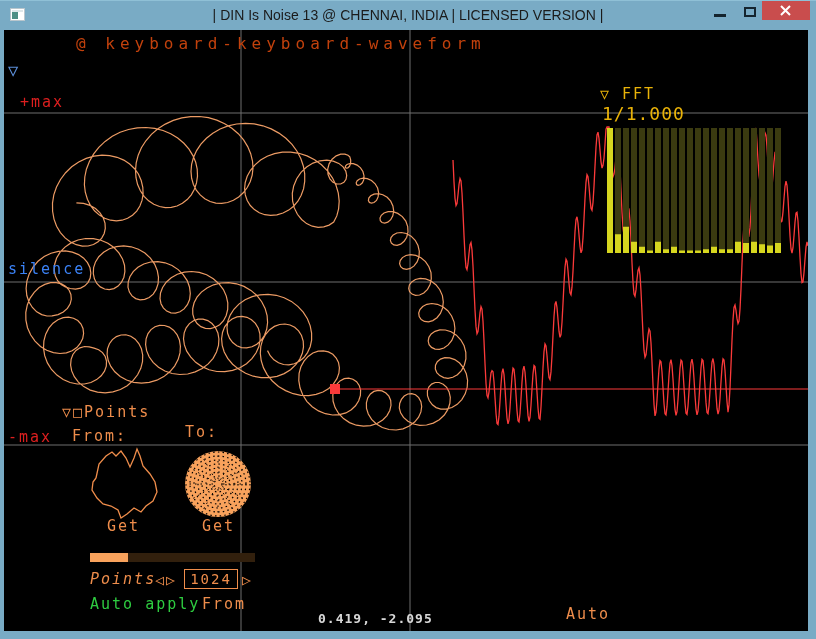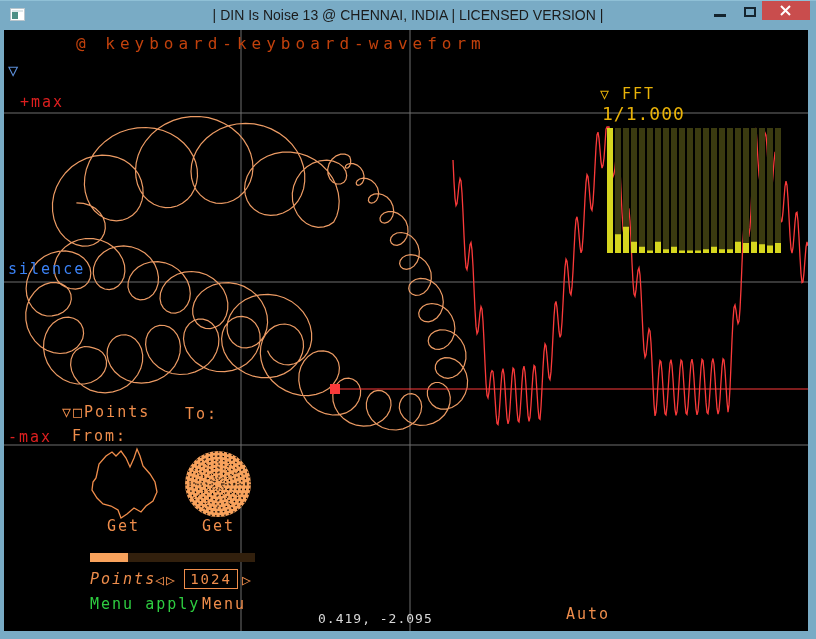--- a/index.html
+++ b/index.html
@@ -17,21 +17,21 @@
   .btn-close{position:absolute;left:762px;top:0;width:48px;height:19px;background:#c94d4d;}
   .btn-close svg{position:absolute;left:18px;top:4px;}
   
   .canvas{position:absolute;left:4px;top:30px;width:804px;height:601px;background:#000;overflow:hidden;}
   .canvas svg.main{position:absolute;left:0;top:0;}
   .lbl{position:absolute;font-size:15px;letter-spacing:2px;white-space:pre;line-height:1;}
   .inst{font-size:16px;letter-spacing:5px;}
   .paleyellow{color:#c2410c;padding-left:48px;} .yellow{color:#eab308;} .orange{color:#ef8d4b;}
   .red{color:#dd1f1f;} .cyan{color:#3b82f6;} .green{color:#2ecc40;}
   .gray{color:#d8d8d8;} .blue{color:#5b8dd6;}
-  .small{font-size:13px;letter-spacing:1px;}
+  .small{font-size:13px;letter-spacing:1px;font-weight:bold;}
   .points-box{position:absolute;left:180px;top:539px;width:54px;height:20px;border:1px solid #ef8d4b;
               background:transparent;color:#ef8d4b;font-family:"DejaVu Sans Mono",monospace;
               font-size:14px;letter-spacing:2px;text-align:center;padding:0;box-sizing:border-box;}
   .progress{position:absolute;left:86px;top:523px;width:165px;height:9px;background:#32200d;}
   .progress .fill{height:100%;background:#f8a25c;}
 </style>
 </head>
 <body>
 
 <div class="window">
@@ -135,32 +135,32 @@
 
     <div class="lbl red" style="left:16px;top:65px;">+max</div>
     <div class="lbl cyan" style="left:4px;top:232px;">silence</div>
     <div class="lbl red" style="left:4px;top:400px;text-align:center;">-max</div>
 
     <div class="lbl yellow" style="left:596px;top:57px;"><span>▽</span><span> </span><span>FFT</span></div>
     <div class="lbl yellow" style="left:598px;top:75px;font-size:18px;letter-spacing:1px;">1/1.000</div>
 
     <div class="lbl orange" style="left:58px;top:375px;"><span>▽</span><span>□</span><span>Points</span></div>
     <div class="lbl orange" style="left:68px;top:399px;">From:</div>
-    <div class="lbl orange" style="left:181px;top:377px;">To:</div>
+    <div class="lbl orange" style="left:181px;top:395px;">To:</div>
     <div class="lbl orange" style="left:103px;top:489px;">Get</div>
     <div class="lbl orange" style="left:198px;top:489px;">Get</div>
 
     <div class="progress">
       <div class="fill" id="morphfill" style="width: 23%;"></div>
     </div>
 
     <div class="lbl orange" style="left:86px;top:542px;font-style:italic;">Points</div>
     <div class="lbl orange" style="left:151px;top:543px;"><span>◁</span><span>▷</span></div>
     <input class="points-box" value="1024" style="">
     <div class="lbl orange" style="left:238px;top:543px;">▷</div>
 
-    <div class="lbl green" style="left:86px;top:567px;">Menu apply</div>
-    <div class="lbl orange" style="left:198px;top:567px;">Menu</div>
+    <div class="lbl green" style="left:86px;top:567px;">Auto apply</div>
+    <div class="lbl orange" style="left:198px;top:567px;">From</div>
 
     <div class="lbl gray small" style="left:314px;top:582px;">0.419, -2.095</div>
     <div class="lbl orange" style="left:562px;top:577px;">Auto</div>
   </div>
 </div>
 
 </body></html>

